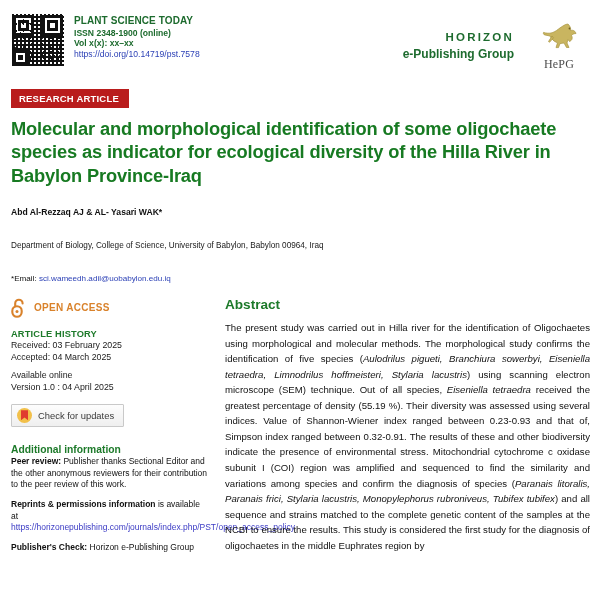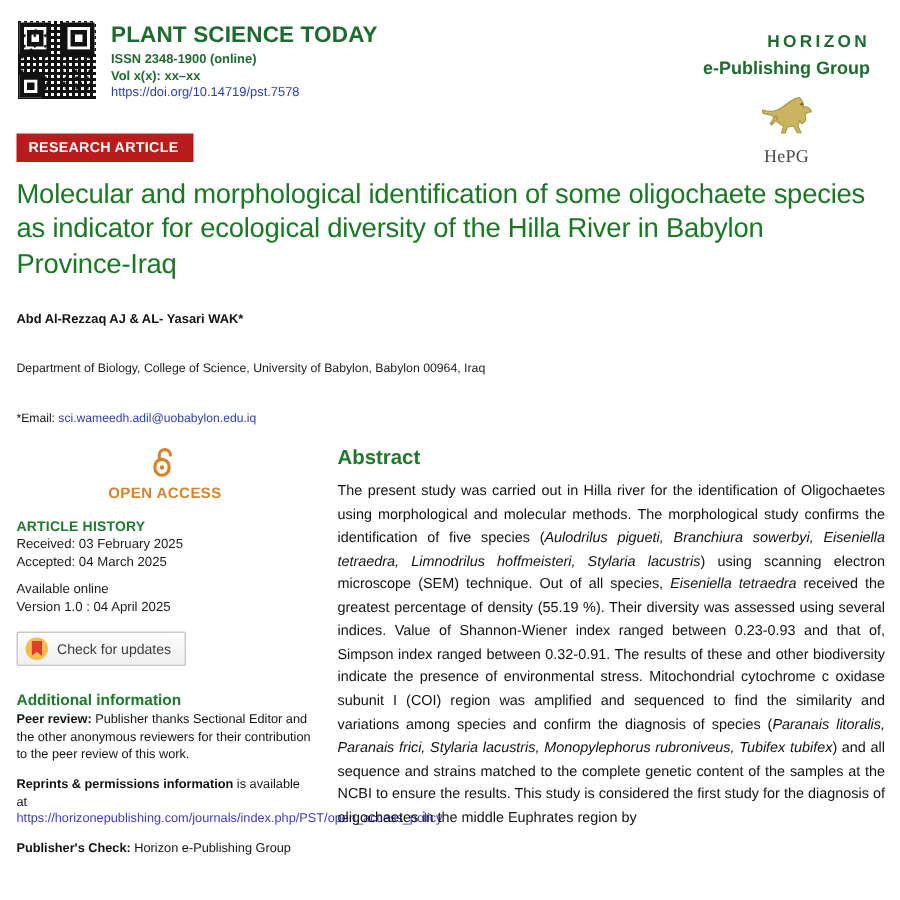--- a/index.html
+++ b/index.html
@@ -58,34 +58,33 @@
     position: absolute; inset: 0;
     background-image:
       radial-gradient(circle at 60% 40%, #111 0.8px, transparent 1px),
       radial-gradient(circle at 30% 70%, #111 0.8px, transparent 1px),
       radial-gradient(circle at 80% 75%, #111 0.8px, transparent 1px);
     background-size: 7px 7px, 9px 9px, 11px 11px;
   }
 
   .masthead-text { line-height: 1.26; padding-top: 1px; }
   .mh-title {
-    font-size: 15px; font-weight: bold; color: #1d6b2e;
+    font-size: 10px; font-weight: bold; color: #1d6b2e;
     letter-spacing: 0.1px;
   }
   .mh-line { font-size: 8.6px; font-weight: bold; color: #1d6b2e; }
   .mh-doi { font-size: 8.6px; font-weight: normal; color: #2a3fb5; }
 
   .publisher {
     margin-left: auto;
     display: flex;
     align-items: center;
-    gap: 7px;
+    gap: 24px;
     padding-right: 8px;
     padding-top: 6px;
-    flex-direction: column;
   }
   .pub-words { text-align: right; line-height: 1.45; }
   .pub-h {
     font-size: 11.5px; font-weight: bold; color: #1d6b2e;
     letter-spacing: 2.2px;
   }
   .pub-s { font-size: 12px; font-weight: bold; color: #1d6b2e; }
   .hepg { width: 42px; text-align: center; }
   .hepg-mark { display: block; }
   .hepg-txt {
@@ -103,21 +102,21 @@
     font-weight: bold;
     letter-spacing: 0.2px;
     padding: 4px 10px 4px 8px;
   }
 
   
   .title {
     margin: 9px 14px 0 11px;
     color: #177a22;
     font-size: 18.3px;
-    font-weight: normal;
+    font-weight: bold;
     line-height: 1.28;
     letter-spacing: -0.15px;
   }
 
   
   .authors {
     margin: 20px 0 0 11px;
     font-size: 8.6px;
     font-weight: bold;
     color: #111;
@@ -143,21 +142,20 @@
   }
   .col-left { width: 198px; flex: 0 0 198px; }
   .col-right { flex: 1 1 auto; }
 
   
   .oa {
     display: flex;
     align-items: center;
     gap: 6px;
     margin-bottom: 11px;
-    flex-direction: column;
   }
   .oa-label {
     color: #d9822b;
     font-size: 10px;
     font-weight: bold;
     letter-spacing: 0.3px;
   }
 
   .sec-h {
     color: #1d7a2a;

